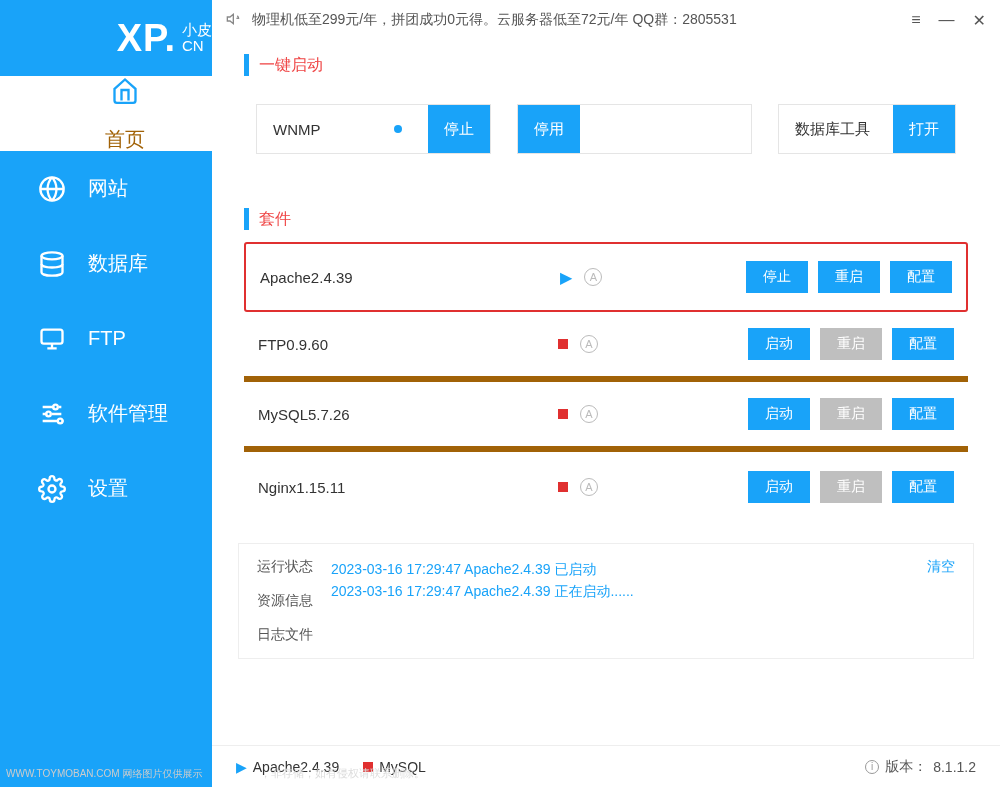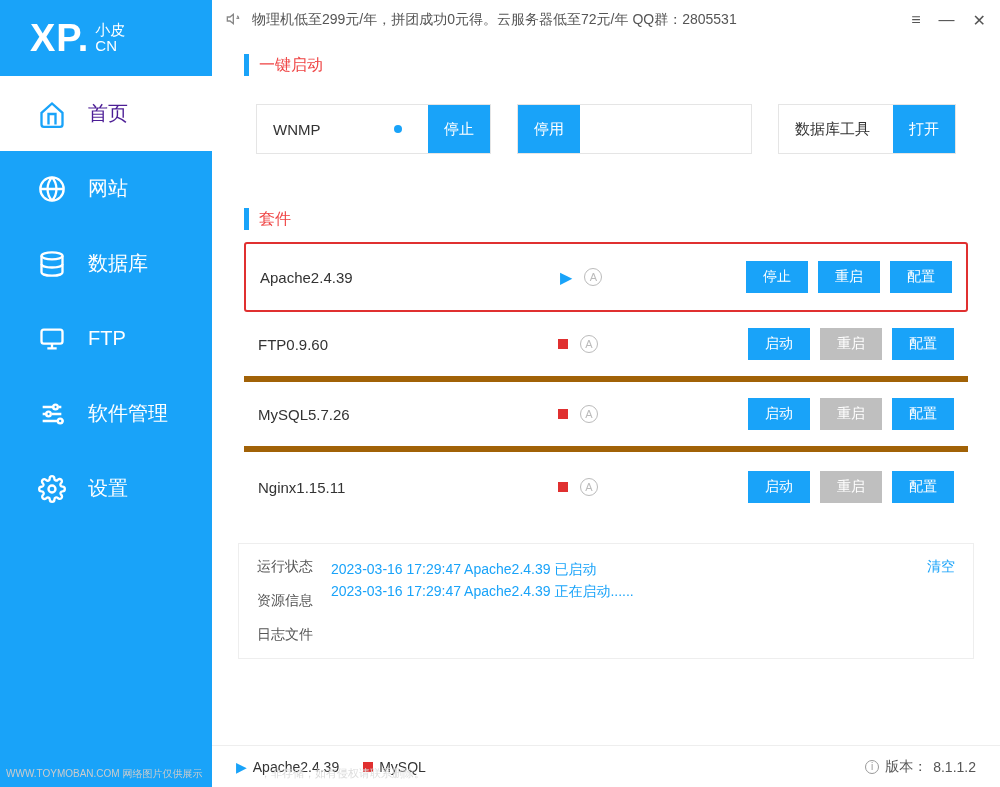--- a/index.html
+++ b/index.html
@@ -1,26 +1,26 @@
 <!DOCTYPE html>
 <html><head>
   <meta charset="utf-8">
   <style>
     * { margin: 0; padding: 0; box-sizing: border-box; font-family: "Microsoft YaHei", Arial, sans-serif; }
     body { width: 1000px; height: 787px; background: #fff; overflow: hidden; position: relative; }
     
     .app { display: flex; width: 100%; height: 100%; }
     
     .sidebar { width: 246px; background: #19a3f9; color: #fff; display: flex; flex-direction: column; }
-    .logo-area { height: 76px; display: flex; align-items: center; padding-left: 30px; gap: 6px; }
+    .logo-area { height: 76px; display: flex; align-items: center; padding-left: 30px; gap: 6px; justify-content: flex-end; }
     .logo-xp { font-size: 38px; font-weight: bold; letter-spacing: 1px; }
     .logo-cn-box { display: flex; flex-direction: column; line-height: 1.1; font-size: 15px; }
     
     .nav-item { height: 75px; display: flex; align-items: center; gap: 22px; padding-left: 38px; font-size: 20px; cursor: pointer; }
-    .nav-item.active { background: #fff; color: #4c1d95; }
+    .nav-item.active { background: #fff; color: #a16207; flex-direction: column; }
     .nav-icon { width: 28px; height: 28px; display: flex; align-items: center; justify-content: center; }
     .nav-icon svg { width: 28px; height: 28px; }
     
     .main { flex: 1; display: flex; flex-direction: column; }
     
     .topbar { height: 40px; display: flex; align-items: center; padding: 0 14px; gap: 10px; color: #555; font-size: 14px; }
     .topbar-ann { flex: 1; }
     .topbar-ctrl { display: flex; gap: 18px; color: #555; font-size: 16px; }
     .topbar-ctrl span { cursor: pointer; }
     

